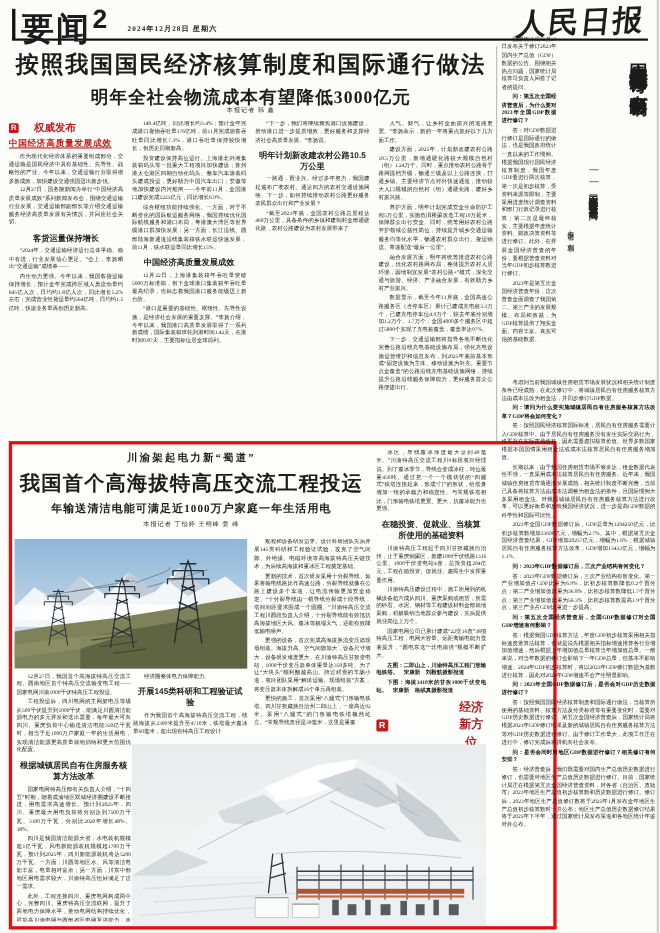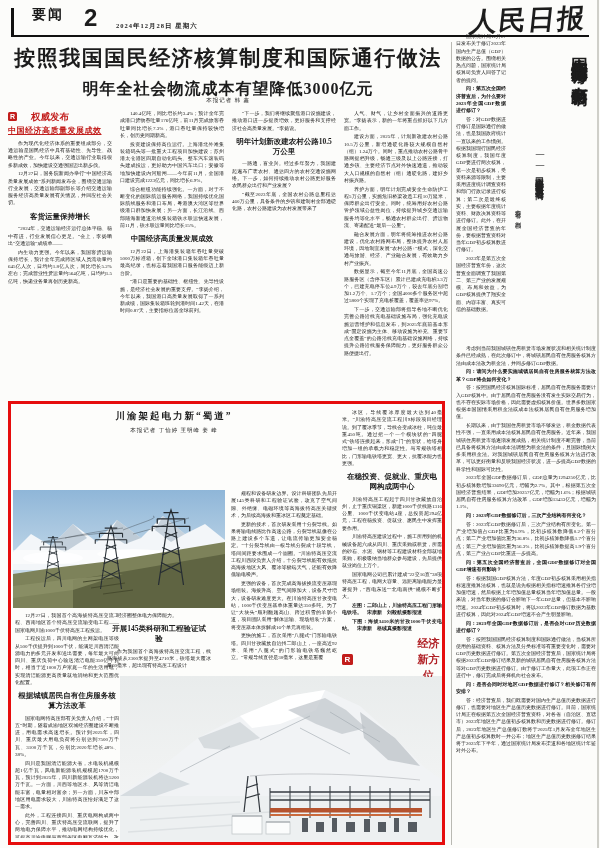--- a/index.html
+++ b/index.html
@@ -3,57 +3,57 @@
 <meta charset="utf-8">
 <style>
   html,body{margin:0;padding:0;background:#d8d8d4;}
   #page{position:relative;width:600px;height:848px;margin:0 auto;background:#fcfcfa;
         font-family:"Liberation Serif","DejaVu Serif",serif;color:#1c1c1c;overflow:hidden;
         -webkit-text-size-adjust:none;}
   .abs{position:absolute;}
   
   .hd-vbar{left:11px;top:8px;width:3px;height:28px;background:#111;}
   .hd-hline{left:11px;top:35px;width:578px;height:1.5px;background:#111;}
-  .section-label{left:32px;top:6px;font-family:"Liberation Sans",sans-serif;font-weight:bold;font-size:14px;letter-spacing:2px;}
+  .section-label{left:19px;top:6px;font-family:"Liberation Sans",sans-serif;font-weight:bold;font-size:30px;letter-spacing:2px;}
   .page-num{left:84px;top:4px;font-family:"Liberation Sans",sans-serif;font-weight:bold;font-size:24px;}
   .date-line{left:116px;top:22px;font-size:6.5px;font-weight:bold;letter-spacing:1px;}
   .masthead{right:14px;top:2px;font-size:27px;font-weight:900;font-family:"DejaVu Serif",serif;
             transform:skewX(-8deg) rotate(-2deg);letter-spacing:2px;}
   .page-edge{right:1px;top:0;width:2px;height:848px;background:#cfcfc9;}
   .col-divider{left:451px;top:42px;width:1px;height:803px;background:#b9b9b3;}
   
   .newscol{font-size:5px;line-height:1.45;text-align:justify;overflow:hidden;}
   .newscol p{margin:0 0 1.5px 0;text-indent:2em;}
-  .newscol p.sub{font-family:Liberation Serif, serif;font-weight:bold;font-size:7.5px;
+  .newscol p.sub{font-family:Liberation Sans, sans-serif;font-weight:bold;font-size:7.5px;
                  text-align:center;text-indent:0;margin:5px 2px 4px 2px;line-height:1.3;}
   .newscol p.q{font-weight:bold;color:#111;}
   .newscol p.cap{font-weight:bold;text-indent:2em;}
   
   .top-headline{left:10px;top:44px;width:436px;text-align:center;font-family:"Liberation Sans",sans-serif;
                 font-weight:bold;font-size:21px;letter-spacing:1.5px;}
   .top-subtitle{left:10px;top:79px;width:436px;text-align:center;font-weight:bold;font-size:16px;letter-spacing:1px;}
   .top-byline{left:10px;top:97px;width:436px;text-align:center;font-size:5.5px;letter-spacing:1px;}
   .top-cols{left:8px;top:110px;width:440px;height:288px;display:flex;gap:8px;}
   .top-cols .newscol{width:104px;height:288px;}
   .brandbox{margin-bottom:3px;}
   .brand-row{display:flex;align-items:center;gap:14px;}
   .brand-icon{display:inline-block;width:9px;height:9px;background:#c21d1b;color:#fff;
               font-family:"Liberation Sans",sans-serif;font-weight:bold;font-size:7px;line-height:9px;
               text-align:center;border-radius:1.5px;flex:0 0 auto;}
   .brand-name{color:#c21d1b;font-family:"Liberation Sans",sans-serif;font-weight:bold;font-size:9.5px;}
   .brand-series{color:#c21d1b;font-weight:bold;font-size:8px;margin-top:1.5px;letter-spacing:0.5px;text-decoration:underline;}
   
-  .feature{left:8px;top:401px;width:437px;height:444px;border:3px solid #e60d0d;background:#fdfdfb;box-sizing:border-box;}
+  .feature{left:8px;top:401px;width:498px;height:444px;border:3px solid #e60d0d;background:#fdfdfb;box-sizing:border-box;}
   .ft-head{position:absolute;left:2px;top:6px;width:322px;text-align:center;}
   .ft-kicker{font-size:9.5px;letter-spacing:2px;font-weight:600;}
   .ft-headline{font-family:"Liberation Sans",sans-serif;font-weight:bold;font-size:18.5px;letter-spacing:1px;margin-top:3px;}
   .ft-subtitle{font-size:10px;font-weight:600;letter-spacing:1px;margin-top:4px;}
   .ft-byline{font-size:5.5px;margin-top:4px;letter-spacing:1px;}
   .ft-colA{left:4px;top:208px;width:104px;height:226px;}
-  .ft-colB{left:96px;top:208px;width:104px;height:62px;}
+  .ft-colB{left:110px;top:208px;width:104px;height:62px;}
   .ft-colC{left:220px;top:86px;width:106px;height:186px;}
   .ft-colD{left:331px;top:5px;width:100px;height:268px;}
   .ft-brand{text-align:center;margin-top:4px;}
   .ft-brand .row2{color:#c9553a;font-family:"Liberation Sans",sans-serif;font-weight:normal;font-size:11px;letter-spacing:3px;margin-top:2px;}
   .ft-brand .brand-name{font-size:11px;color:#b01f24;margin-left:48px;}
   .ft-brand .brand-icon{width:11px;height:11px;font-size:8px;line-height:11px;}
   .photo{position:absolute;overflow:hidden;}
   .photo svg{display:block;}
   
   .gdp-intro{left:456px;top:33px;width:50px;height:306px;}
@@ -120,20 +120,22 @@
         <p>养护方面，明年计划完成安全生命防护工程5万公里，实施危旧桥梁改造工程10万延米，保障群众出行安全。同时，统筹用好农村公路管护领域公益性岗位，持续提升城乡交通运输服务均等化水平，畅通农村群众出行、货运物流、寄递配送“最后一公里”。</p>
         <p>融合发展方面，明年将统筹推进农村公路建设，优化农村路网布局，整体提升农村人居环境，因地制宜发展“农村公路+”模式，深化交通与旅游、经济、产业融合发展，有效助力乡村产业振兴。</p>
         <p>数据显示，截至今年11月底，全国高速公路服务区（含停车区）累计已建成充电桩3.3万个，已建充电停车位4.9万个，较去年底分别增加1.2万个、1.7万个；全国4000多个服务区中超过5800个实现了充电桩覆盖，覆盖率达97%。</p>
         <p>下一步，交通运输部将指导各地不断优化完善公路沿线充电基础设施布局，强化充电设施运营维护和信息发布，到2025年底前基本形成“固定设施为主体、移动设施为补充、重要节点全覆盖”的公路沿线充电基础设施网络，持续提升公路沿线服务保障能力，更好服务群众公路便捷出行。</p>
       </div>
   </div>
 
   <div class="abs feature">
     <div class="ft-head">
       <div class="ft-kicker">川渝架起电力新“蜀道”</div>
+      <div class="ft-headline">我国首个高海拔特高压交流工程投运</div>
+      <div class="ft-subtitle">年输送清洁电能可满足近1000万户家庭一年生活用电</div>
       <div class="ft-byline">本报记者 丁怡婷 王明峰 姜 峰</div>
     </div>
 
     <div class="photo abs" style="left:2px;top:86px;width:212px;height:118px;">
       <svg width="212" height="118" viewBox="0 0 212 118">
         <defs>
           <linearGradient id="sky1" x1="0" y1="0" x2="0" y2="1">
             <stop offset="0" stop-color="#8fb6d8"></stop>
               <stop offset="0.7" stop-color="#c8dcea"></stop>
               <stop offset="1" stop-color="#e4edf3"></stop>
@@ -226,21 +228,21 @@
       </div>
     <div class="newscol abs ft-colC">
         <p>规程和设备研发边界。设计科研团队先后开展145类科研和工程验证试验，攻克了空气间隙、外绝缘、电磁环境等高海拔特高压关键技术，为后续高海拔和重冰区工程奠定基础。</p>
         <p>更新的技术，首次研发采用十分裂导线。如果将输电线路比作高速公路，分裂导线就像在公路上建设多个车道，让电流传输更加安全稳定。“十分裂导线由一根导线分裂成十段导线，塔间间距要求围成一个圆圈。”川渝特高压交流工程川西段负责人介绍，十分裂导线能有效抵抗高海拔地区大风、覆冰等极端天气，还能有效降低输电噪声。</p>
         <p>更强的设备，首次完成高海拔换流变压器现场组装。海拔升高、空气间隙加大，设备尺寸增大，设备研发难度更大。在川渝特高压甘孜变电站，1000千伏变压器单体重量达350多吨。为了让“大块头”顺利翻越高山、跨过积雪的羊肠小道，项目团队采用“解体运输、现场组装”方案，将变压器本体拆解成16个单元再组装。</p>
         <p>更快的施工，首次采用“八腿式”门形输电铁塔。四川甘孜藏族自治州二郎山上，一座高近92米、采用“八腿式”的门形输电铁塔巍然屹立。“常规导线直径是30毫米，这里是重覆</p>
       </div>
     <div class="newscol abs ft-colD">
       <div>
           <p>冰区，导线覆冰厚度最大达到40毫米。”川渝特高压交流工程川9标段项目经理说。到了覆冰季节，导线会变成冰柱，吨位最重450吨。通过把一个一个模块状的“四腿式”铁塔连接起来，形成“门”的形状，给塔身增加一组的承载力和稳定性。与常规铁塔相比，门形输电铁塔更宽、更大，抗覆冰能力也更强。</p>
-          <p class="sub">在稳投资、促就业、重庆电网构成两中心</p>
+          <p class="sub">在稳投资、促就业、当核算所使用的基础资料</p>
           <p>川渝特高压工程起于四川甘孜藏族自治州，止于重庆铜梁区，新建1000千伏线路1316公里、1000千伏变电站4座，总投资超294亿元，工程在稳投资、促就业、惠民生中发挥重要作用。</p>
           <p>川渝特高压建设过程中，施工所用到的机械设备超六成从四川、重庆采购或租赁，所需的砂石、水泥、钢材等工程建设材料全部就地采购，积极吸纳当地群众参与建设，先后提供就业岗位上万个。</p>
           <p>国家电网公司已累计建成“22交16直”38项特高压工程，电网大容量、远距离输电能力显著提升，“西电东送”“北电南供”规模不断扩大。</p>
           <p class="cap">左图：二郎山上，川渝特高压工程门形输电铁塔。　宋康新　刘毅航摄影报道</p>
           <p class="cap">下图：海拔3410米的甘孜1000千伏变电站。　宋康新　格绒真摄影报道</p>
         </div>
       <div class="ft-brand">
         <div class="brand-row" style="justify-content:center;">
           <span class="brand-icon">R</span>
           <span class="brand-name">经济新方位</span>

